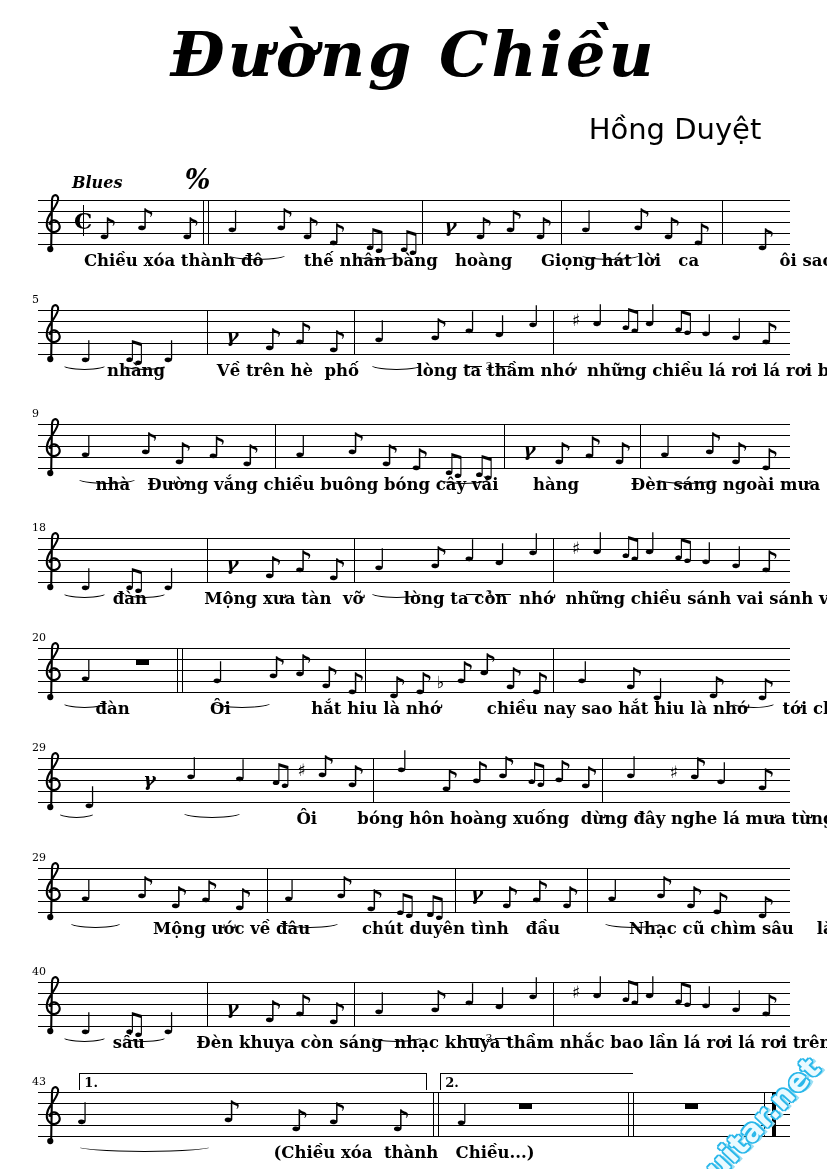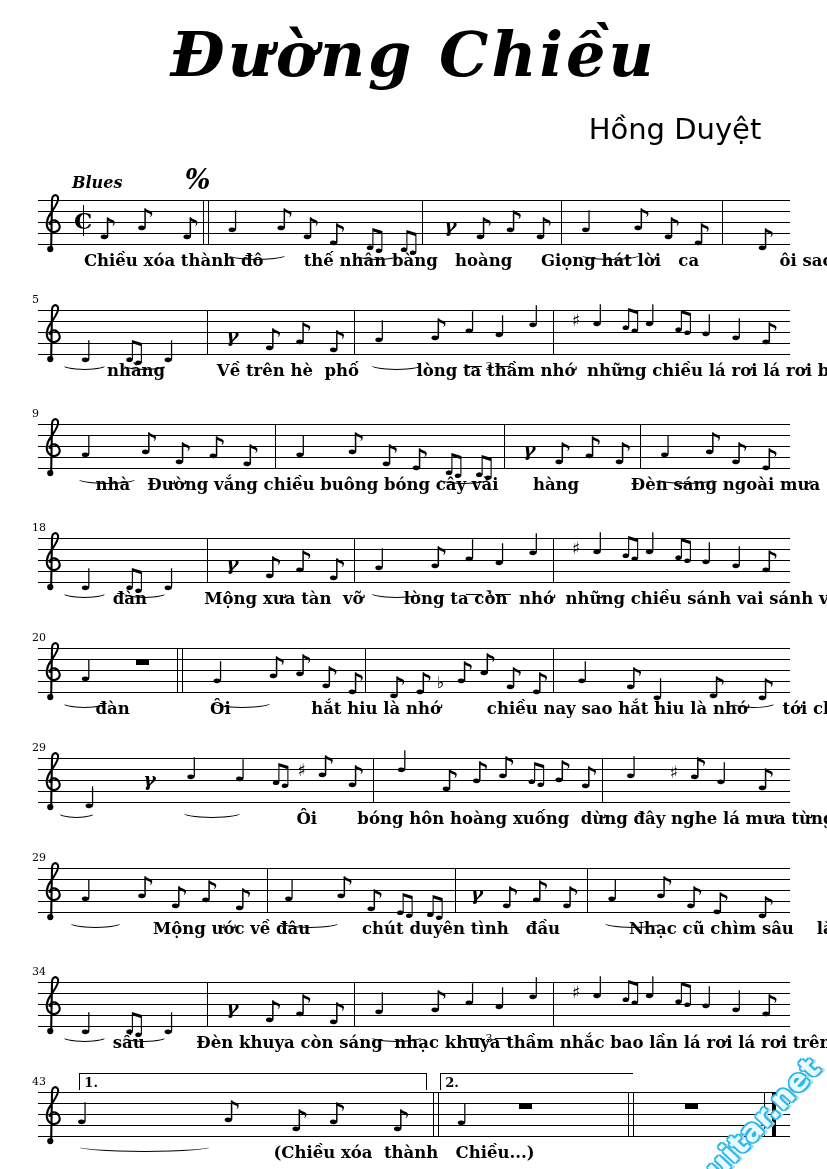--- a/index.html
+++ b/index.html
@@ -306,21 +306,21 @@
         <div class="slur" style="left: 32%; width: 8%;"></div>
         <div class="slur" style="left: 75%; width: 8%;"></div>
         <div class="lyrics">                    Mộng ước về đâu         chút duyên tình   đầu            Nhạc cũ chìm sâu    lắng trong hồn</div>
       </div>
       <div class="system" style="top: 982px;">
         <div class="staff"></div>
   <svg class="clef" viewBox="0 0 26 76">
     <path d="M12 70 L13 12 C13 5 19 4 20 9 C21 14 16 20 12 26 C6 34 5 43 11 47 C18 51 24 45 21 39 C18 33 11 34 10 40" fill="none" stroke="#000" stroke-width="2.4"></path>
     <circle cx="11" cy="68" r="3.6"></circle>
   </svg>
-<div class="mnum">34</div>
+<div class="mnum">40</div>
         <div class="note n-big" style="left: 5.5%; top: 27px;">♩</div>
         <div class="note n-big" style="left: 11%; top: 27px;">♫</div>
         <div class="note n-big" style="left: 16.5%; top: 27px;">♩</div>
         <div class="note n-rest" style="left: 25%; top: 16px;">γ</div>
         <div class="note n-big" style="left: 30%; top: 15px;">♪</div>
         <div class="note n-big" style="left: 34%; top: 9px;">♪</div>
         <div class="note n-big" style="left: 38.5%; top: 17px;">♪</div>
         <div class="note n-big" style="left: 44.5%; top: 7px;">♩</div>
         <div class="note n-big" style="left: 52%; top: 5px;">♪</div>
         <div class="note n-big" style="left: 56.5%; top: -2px;">♩</div>

